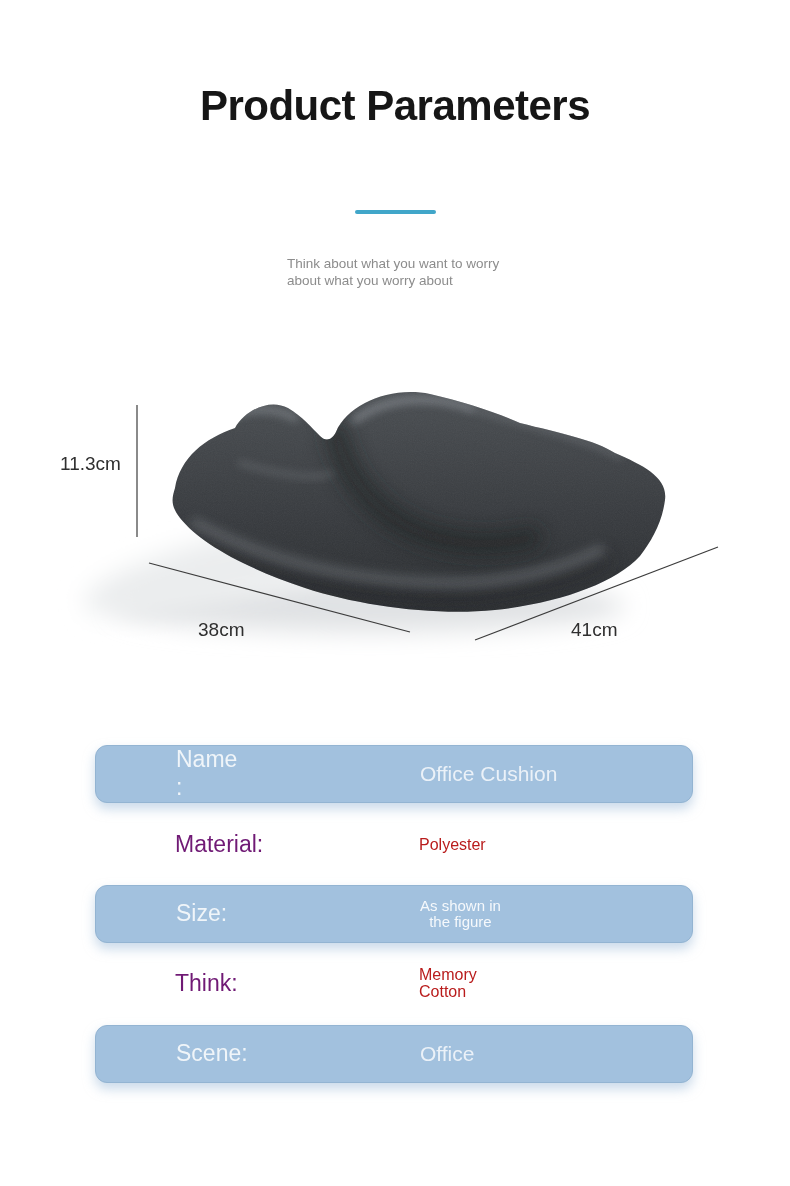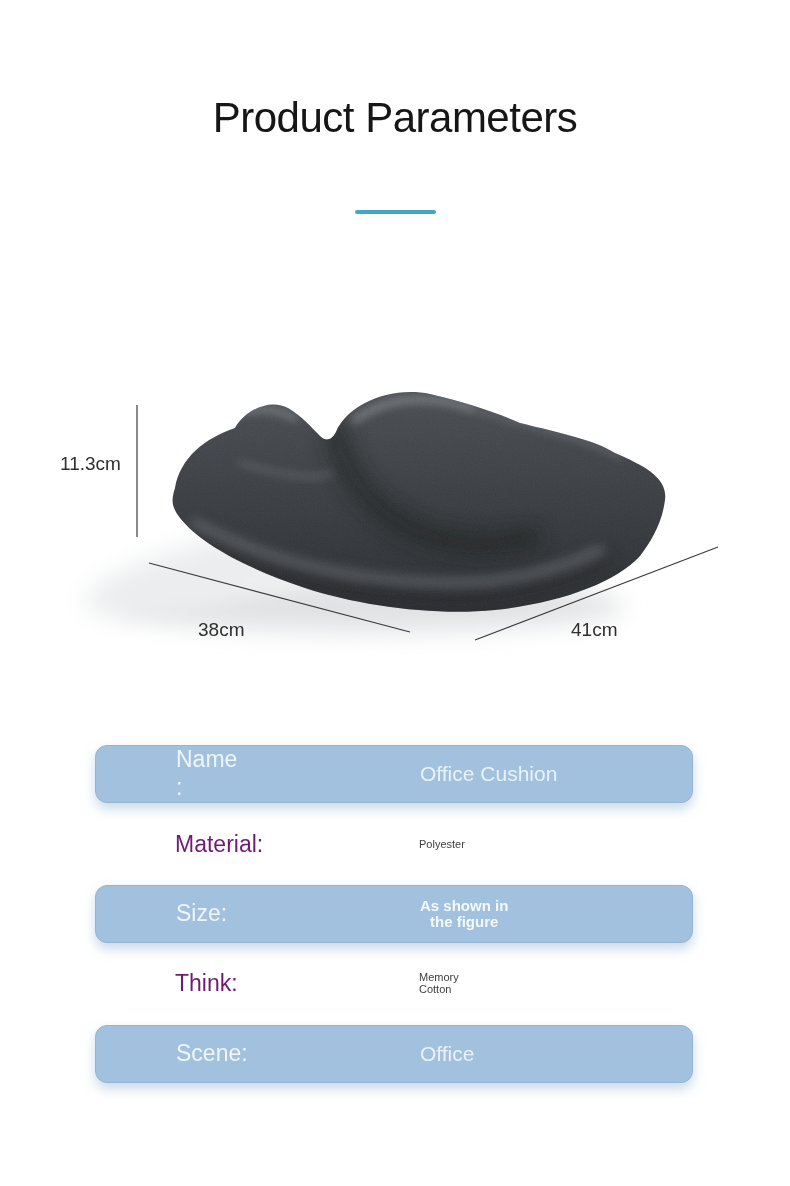--- a/index.html
+++ b/index.html
@@ -1,22 +1,22 @@
 <!DOCTYPE html>
 <html><head>
 <meta charset="utf-8">
 <style>
   html,body{margin:0;padding:0;background:#fff;}
   .page{
     position:relative;width:790px;height:1186px;background:#ffffff;overflow:hidden;
     font-family:"Liberation Sans", sans-serif;
   }
   .title{
-    position:absolute;left:0;right:0;top:82px;margin:12px;
-    text-align:center;font-size:42px;font-weight:400;color:#161616;letter-spacing:-0.5px;
+    position:absolute;left:0;right:0;top:82px;margin:0;
+    text-align:center;font-size:42px;font-weight:700;color:#161616;letter-spacing:-0.5px;
   }
   .accent-divider{
     position:absolute;left:355px;top:210px;width:81px;height:4px;border-radius:2px;
     background:#41a6c9;
   }
   .subtitle{
     position:absolute;left:287px;top:255px;margin:0;width:240px;
     font-size:13.5px;line-height:17px;color:#8c8c8c;white-space:pre-line;
   }
   .figure-svg{position:absolute;left:40px;top:378px;}
@@ -35,36 +35,38 @@
   .row-material{top:816px;}
   .row-size   {top:885px;}
   .row-inside {top:955px;}
   .row-scene  {top:1025px;}
   .spec-label{
     position:absolute;left:80px;font-size:23px;color:#701a75;
     white-space:pre-line;line-height:1.2;
   }
   .highlight .spec-label{color:#f0f5f9;}
   .spec-value{
-    position:absolute;left:324px;font-size:11px;color:#404040;
+    position:absolute;left:324px;font-size:16px;color:#b91c1c;
     white-space:pre-line;line-height:1.05;
   }
   .highlight .spec-value{color:rgba(255,255,255,0.78);text-align:center;}
   .spec-value.lg{font-size:21px;}
-  .highlight .spec-value.sm{font-size:15px;color:rgba(255,255,255,0.9);line-height:1.1;font-weight:bold;}
+  .highlight .spec-value.sm{font-size:15px;color:rgba(255,255,255,0.9);line-height:1.1;}
 </style>
 </head>
 <body>
 
 <div class="page">
 
   <h1 class="title">Product Parameters</h1>
 
   <div class="accent-divider"></div>
 
+  <p class="subtitle">Think about what you want to worry
+about what you worry about</p>
 
   <svg class="figure-svg" width="720" height="285" viewBox="0 0 720 285">
     <defs>
       <linearGradient id="bodyGrad" x1="0" y1="0" x2="0" y2="1">
         <stop offset="0" stop-color="#4a4e52"></stop>
         <stop offset="0.55" stop-color="#383b3f"></stop>
         <stop offset="1" stop-color="#2a2d30"></stop>
       </linearGradient>
       <filter id="b4" x="-50%" y="-50%" width="200%" height="200%">
           <feGaussianBlur stdDeviation="4"></feGaussianBlur>

